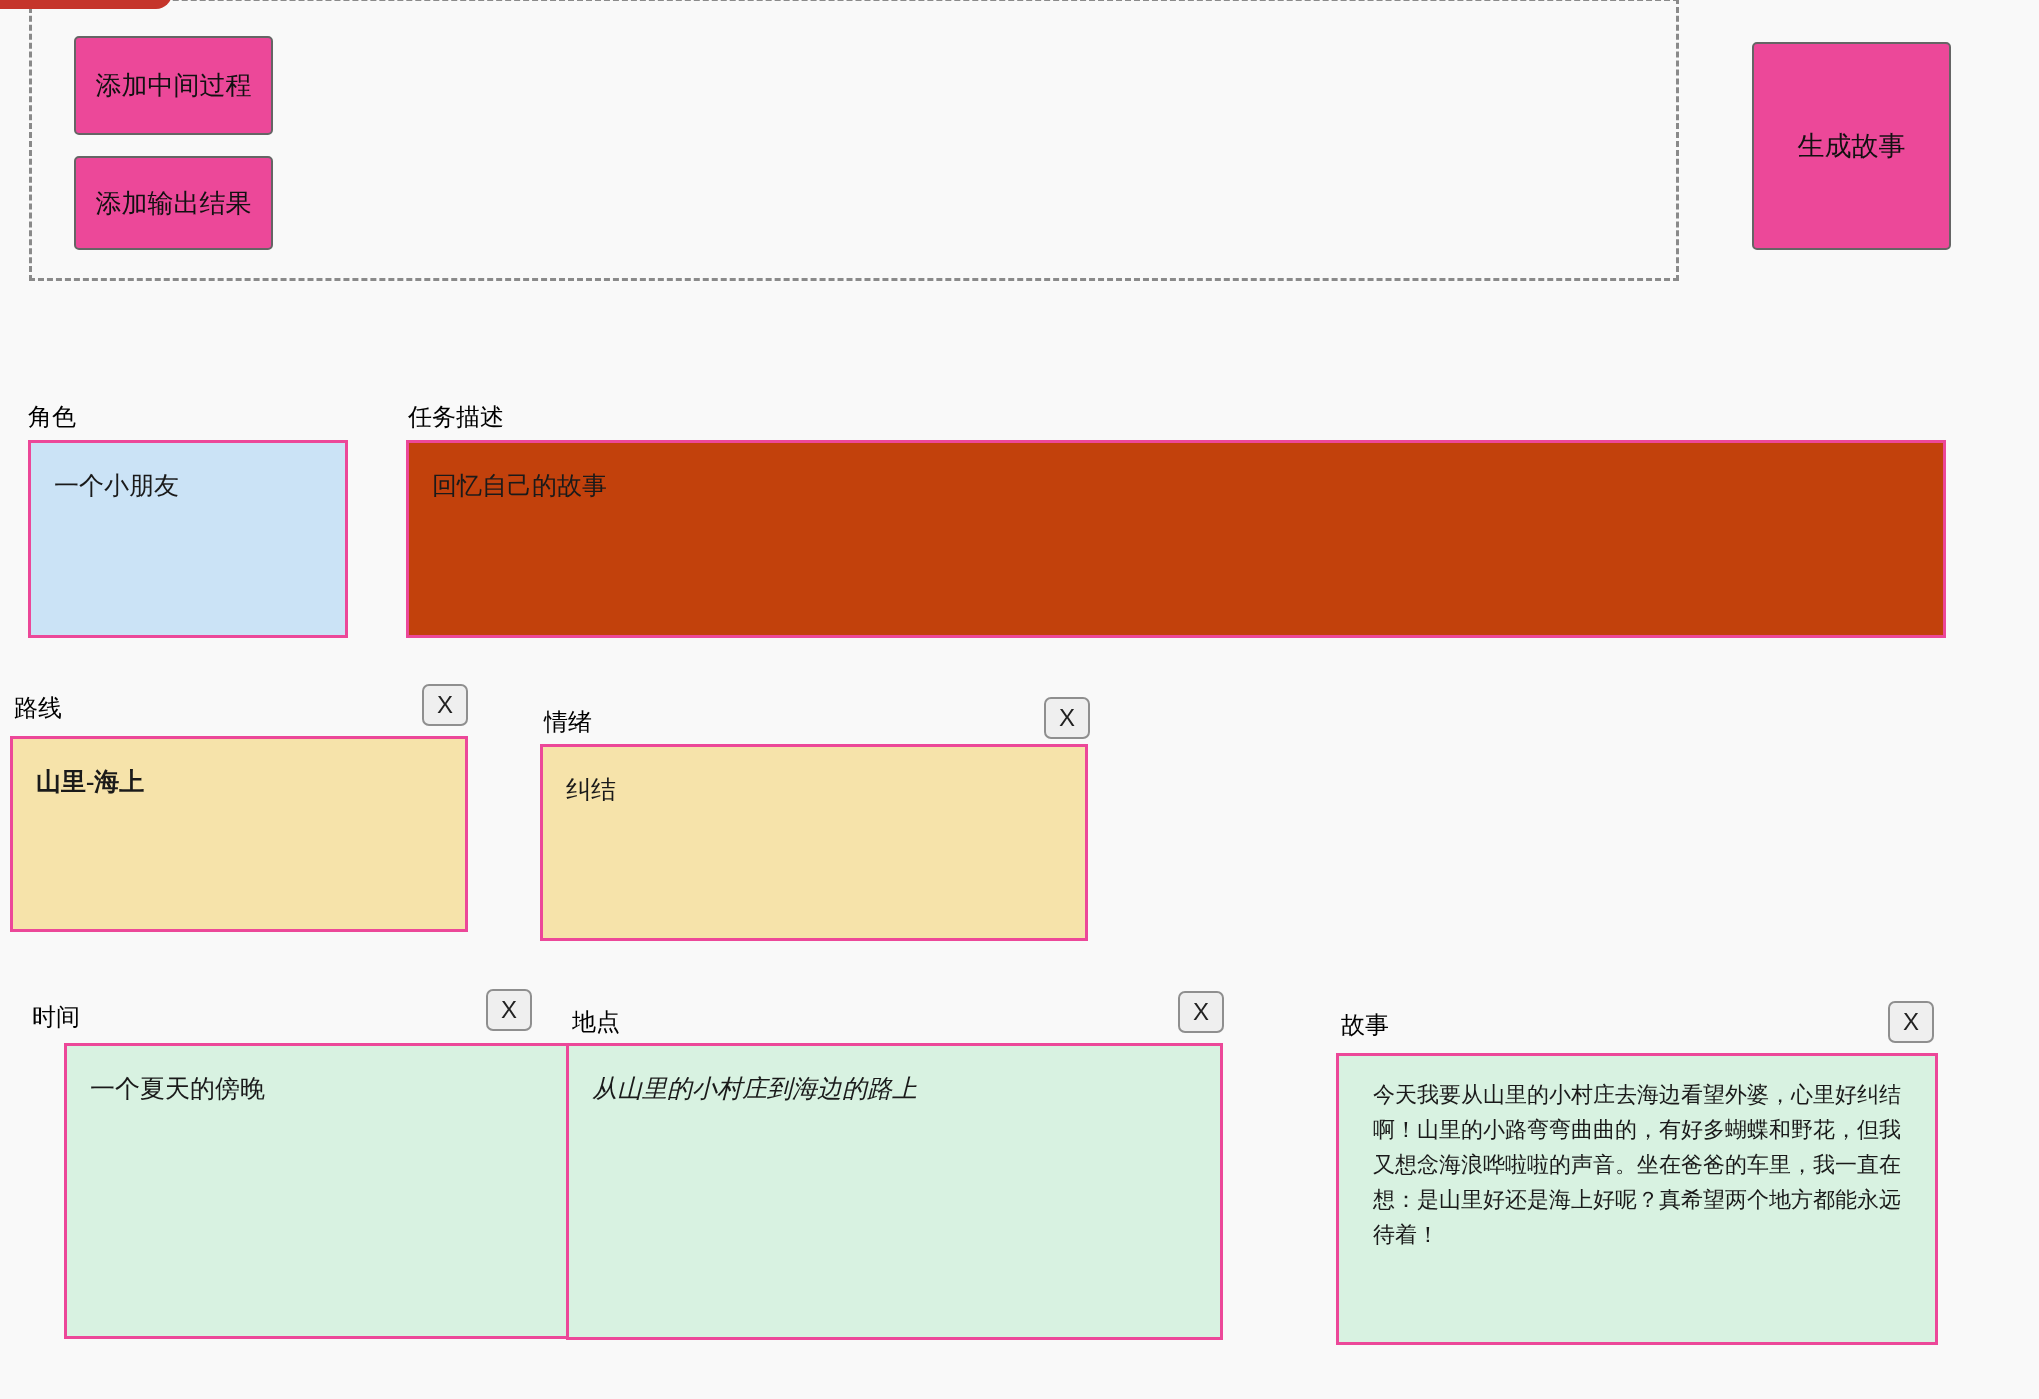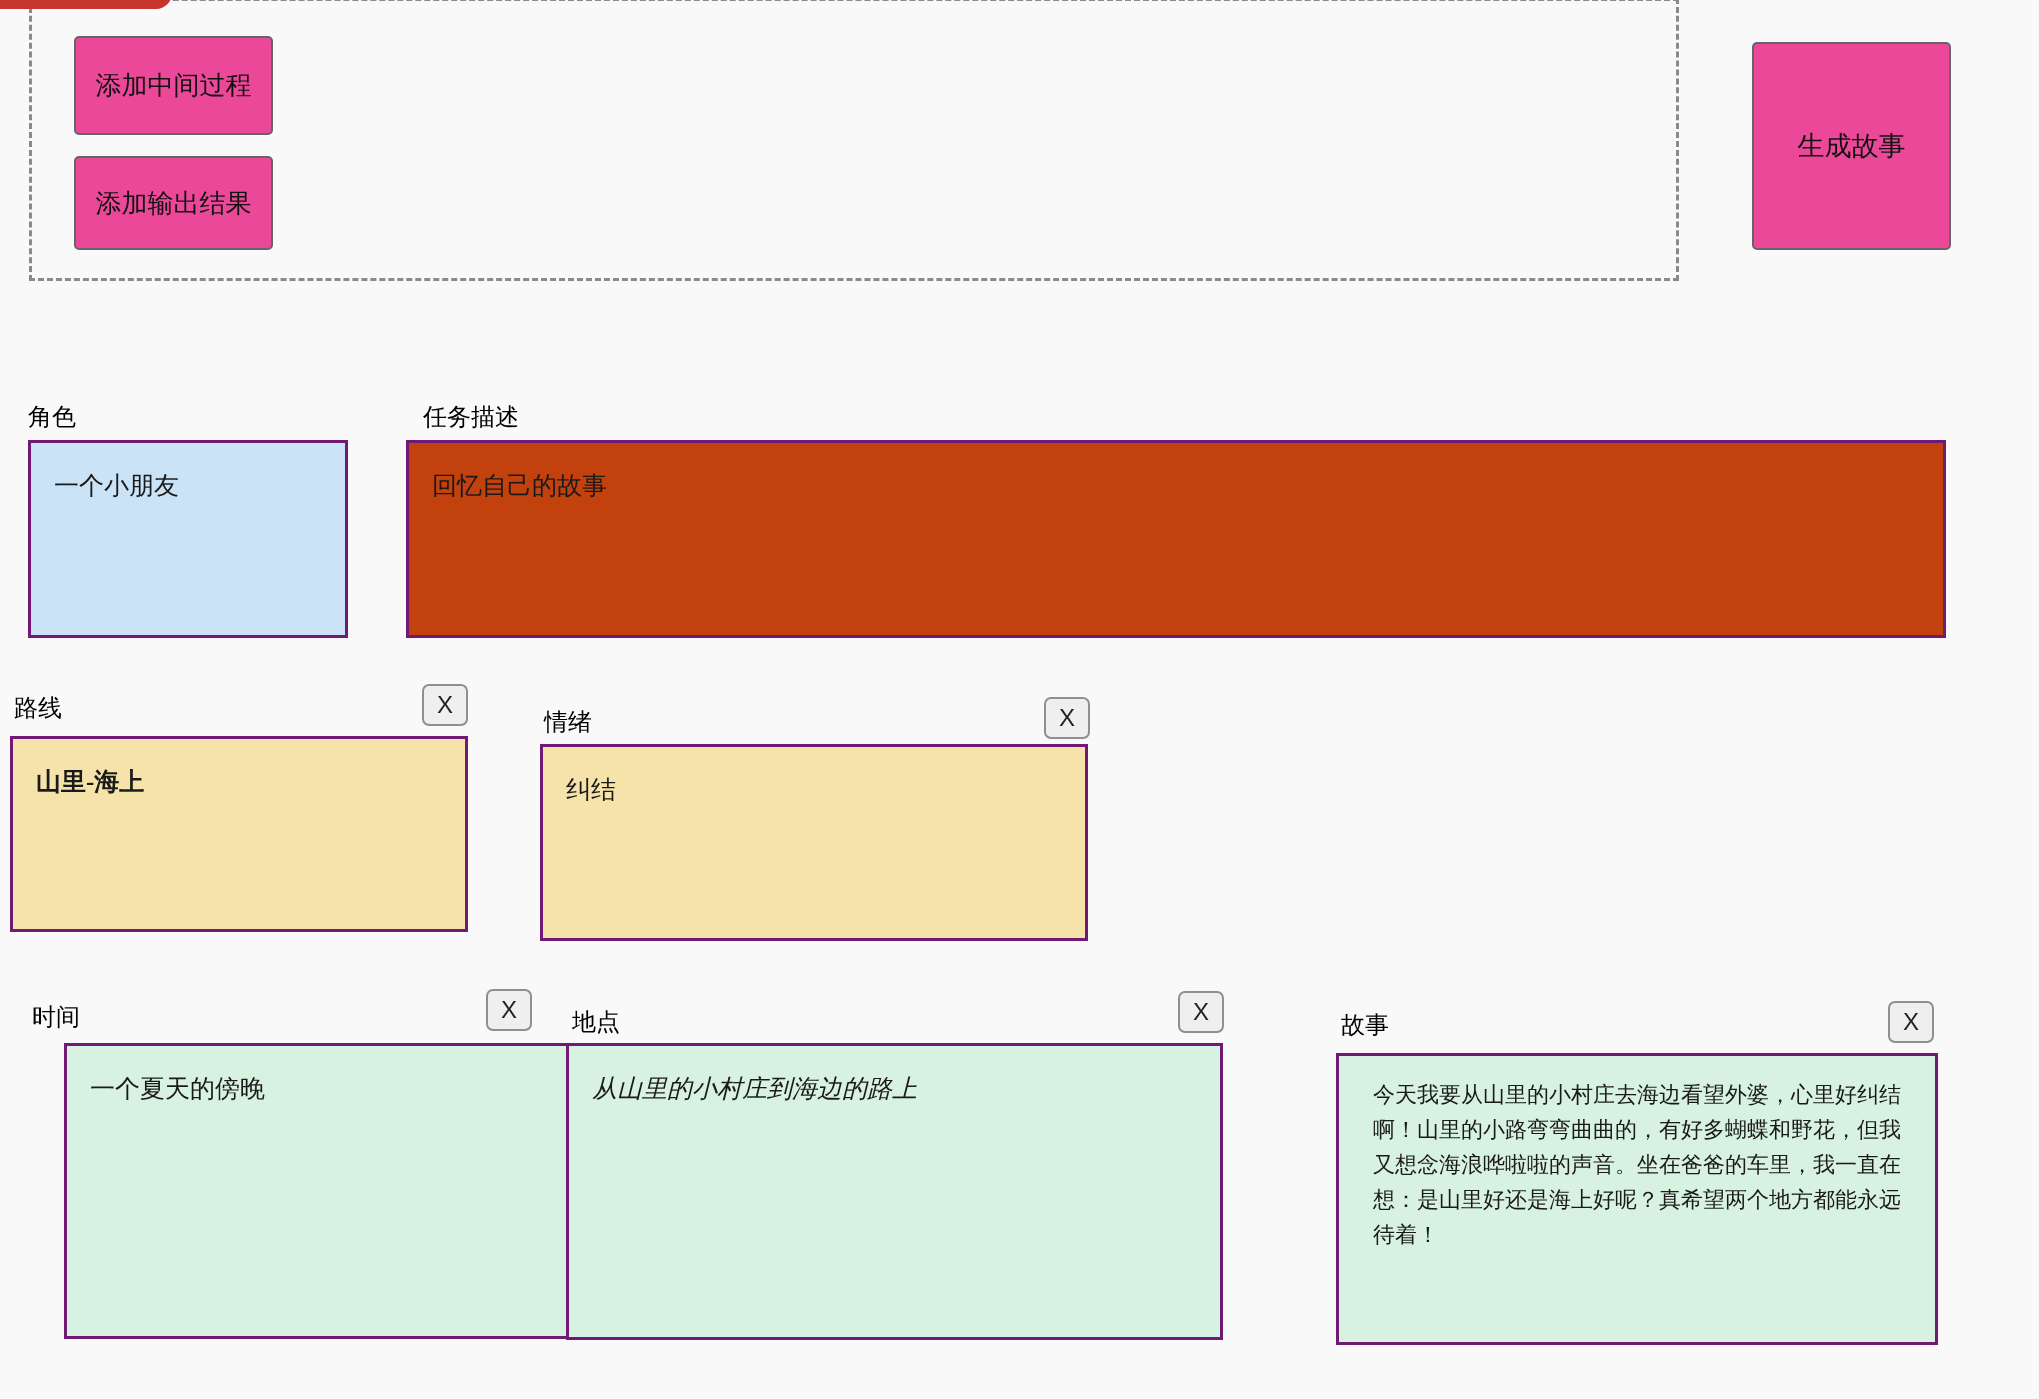--- a/index.html
+++ b/index.html
@@ -25,29 +25,29 @@
     font-size:26px;color:#111;box-sizing:border-box;cursor:pointer;
   }
   #btn-add-process{left:74px;top:36px;width:199px;height:99px;}
   #btn-add-output{left:74px;top:156px;width:199px;height:94px;}
   #btn-generate{left:1752px;top:42px;width:199px;height:208px;font-size:27px;}
   
   .card-label{
     position:absolute;font-size:24px;color:#000;white-space:nowrap;
   }
   #label-role{left:28px;top:401px;}
-  #label-task{left:408px;top:401px;margin-left:15px;}
+  #label-task{left:408px;top:401px;}
   #label-route{left:14px;top:692px;}
   #label-emotion{left:544px;top:706px;}
   #label-time{left:32px;top:1001px;}
   #label-place{left:572px;top:1006px;}
   #label-story{left:1341px;top:1009px;}
   
   .card-box{
-    position:absolute;border:3px solid #701a75;box-sizing:border-box;
+    position:absolute;border:3px solid #ec4899;box-sizing:border-box;
     font-family:"Liberation Serif",serif;font-size:25px;color:#1a1a1a;
     padding:26px 24px 0 23px;
   }
   #box-role{left:28px;top:440px;width:320px;height:198px;}
   #box-task{left:406px;top:440px;width:1540px;height:198px;}
   #box-route{left:10px;top:736px;width:458px;height:196px;font-weight:bold;}
   #box-emotion{left:540px;top:744px;width:548px;height:197px;}
   #box-time{left:28px;top:1043px;width:592px;height:296px;margin-left:36px;}
   #box-place{left:566px;top:1043px;width:657px;height:297px;font-style:italic;}
   #box-story{left:1336px;top:1053px;width:602px;height:292px;

